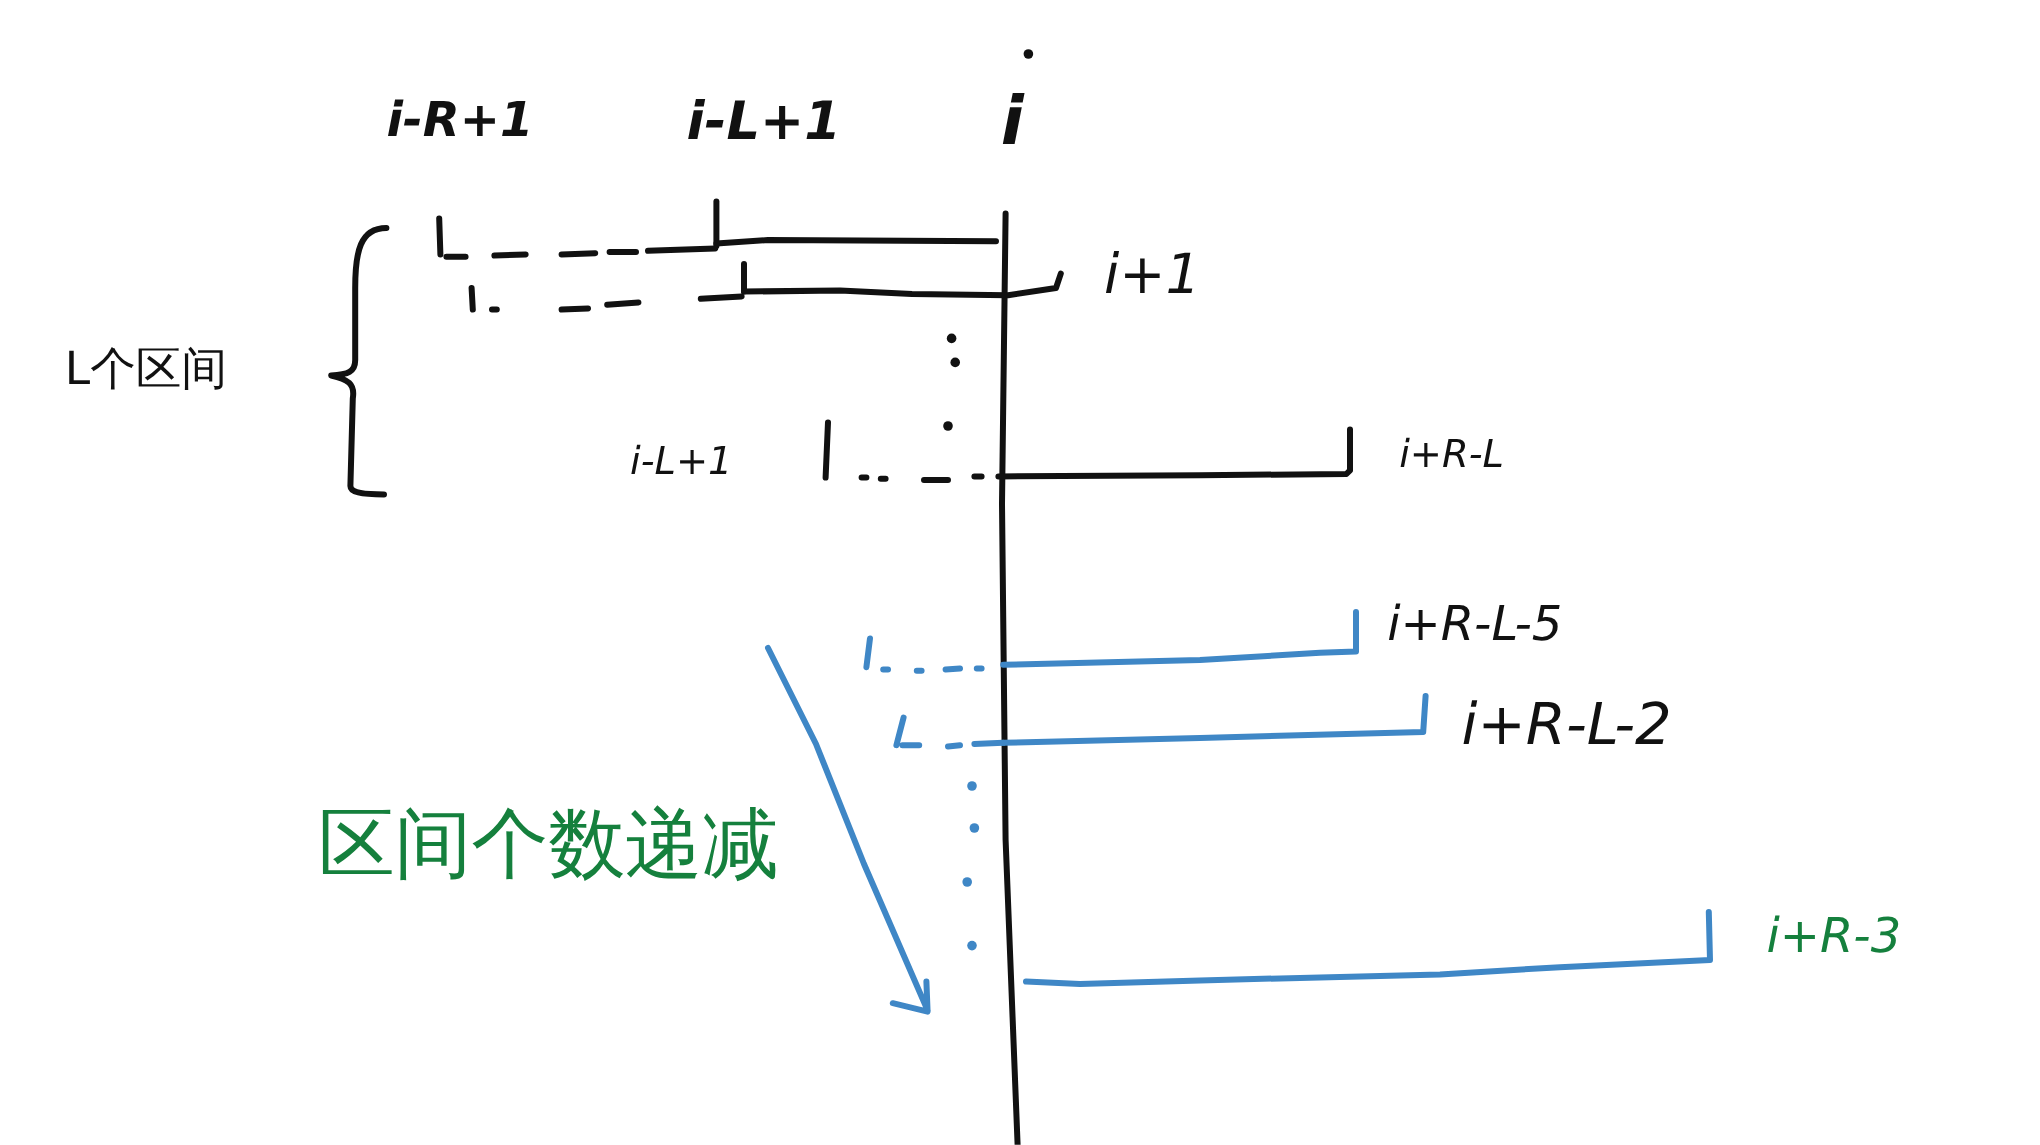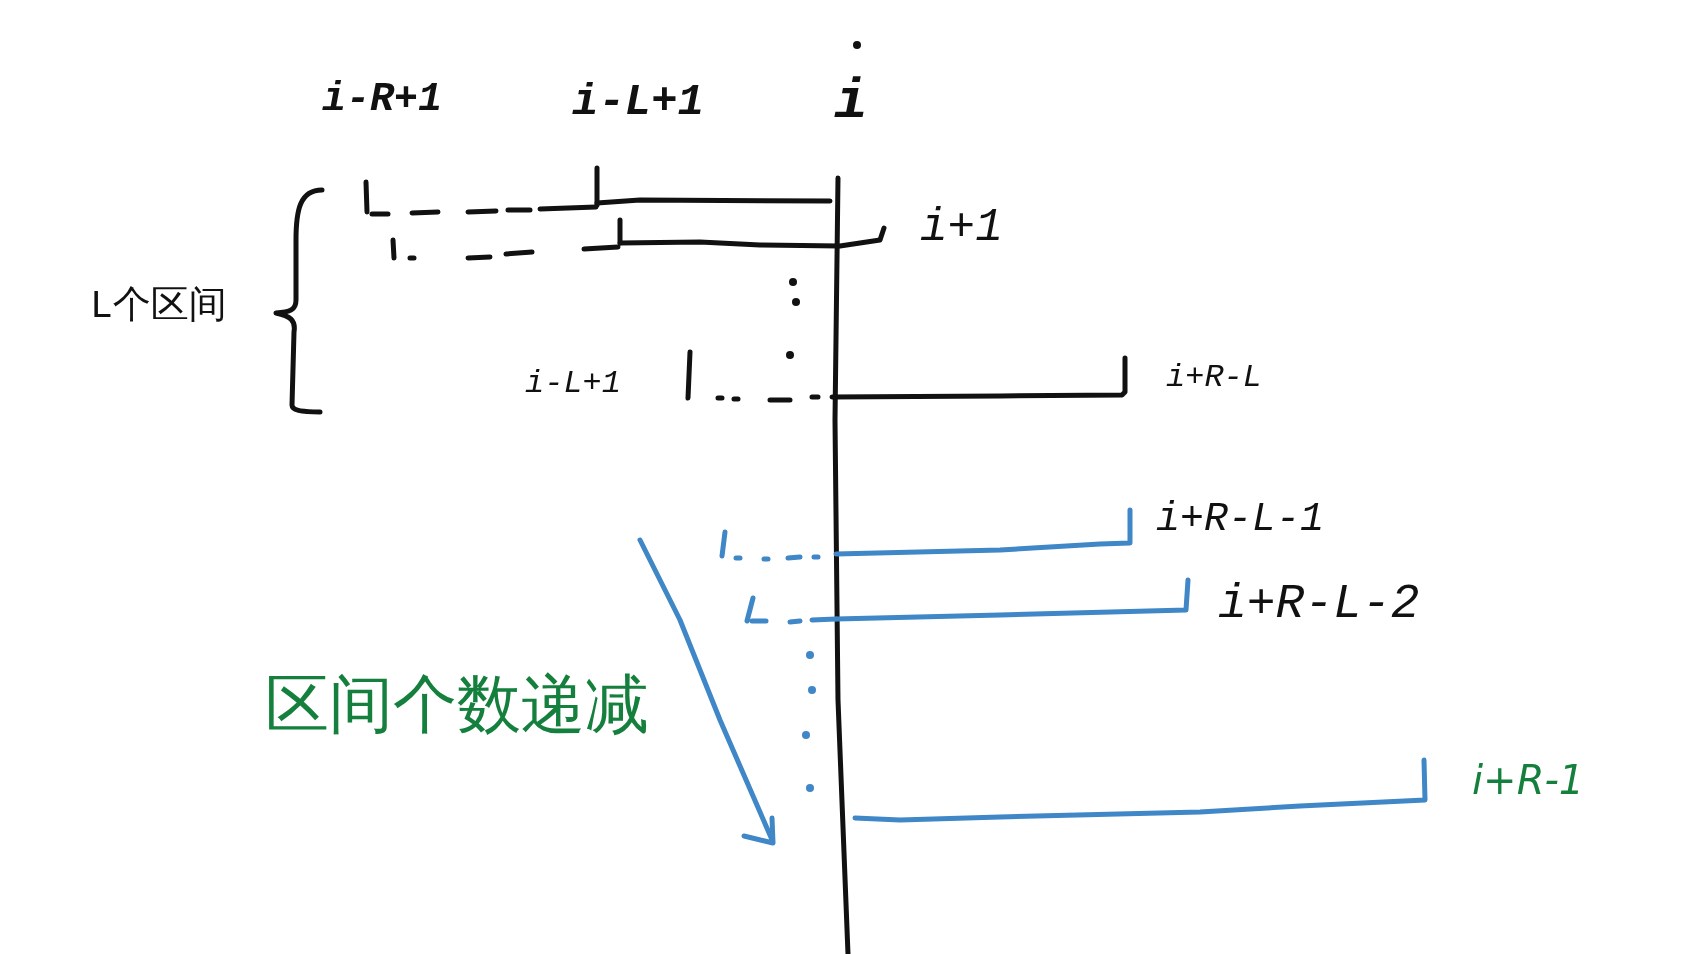--- a/index.html
+++ b/index.html
@@ -21,21 +21,21 @@
       width: 1700px;
       height: 954px;
     }
     .lbl {
       position: absolute;
       white-space: nowrap;
       font-family: "DejaVu Sans", sans-serif;
       font-style: italic;
       line-height: 1;
     }
-    .black { color: #111111; font-family: Liberation Mono, monospace; }
+    .black { color: #111111; }
     .blue  { color: #15803d; }
     .hdr   { font-size: 44px; font-weight: bold; }
     .mid   { font-size: 40px; }
     .sm    { font-size: 32px; }
     .cn    { font-style: normal; }
   </style>
 </head>
 <body>
 
 <svg id="canvas" viewBox="0 0 1700 954" xmlns="http://www.w3.org/2000/svg">
@@ -81,23 +81,23 @@
     <path d="M 855 818 L 900 820 L 1000 817 L 1200 812 L 1300 806 L 1425 800 L 1424 760" stroke="#3f87c6" stroke-width="5"></path>
 
     <path d="M 640 540 L 680 620 L 720 720 L 773 842 M 744 836 L 773 843 L 772 818" stroke="#3f87c6" stroke-width="5"></path>
   </g>
 </svg>
 
 <div class="lbl black hdr" style="left:322px; top:80px; font-size:40px;">i-R+1</div>
 <div class="lbl black hdr" style="left:572px; top:80px;">i-L+1</div>
 <div class="lbl black hdr" style="left:834px; top:74px; font-size:56px;">i</div>
 
-<div class="lbl black mid cn" style="left:54px; top:288px; font-size:38px;margin-left:36px;">L个区间</div>
+<div class="lbl black mid cn" style="left:54px; top:288px; font-size:38px;">L个区间</div>
 
 <div class="lbl black mid" style="left:920px; top:205px; font-size:46px;">i+1</div>
 <div class="lbl black sm" style="left:525px; top:368px;">i-L+1</div>
 <div class="lbl black sm" style="left:1166px; top:362px;">i+R-L</div>
 
-<div class="lbl black mid" style="left:1156px; top:500px;">i+R-L-1</div>
+<div class="lbl black mid" style="left:1156px; top:500px;">i+R-L-5</div>
 <div class="lbl black mid" style="left:1218px; top:580px; font-size:48px;text-align:right;">i+R-L-2</div>
-<div class="lbl blue mid" style="left:1472px; top:760px;">i+R-1</div>
+<div class="lbl blue mid" style="left:1472px; top:760px;">i+R-3</div>
 
 <div class="lbl blue cn" style="left:265px; top:672px; font-size:64px;">区间个数递减</div>
 
 </body></html>

